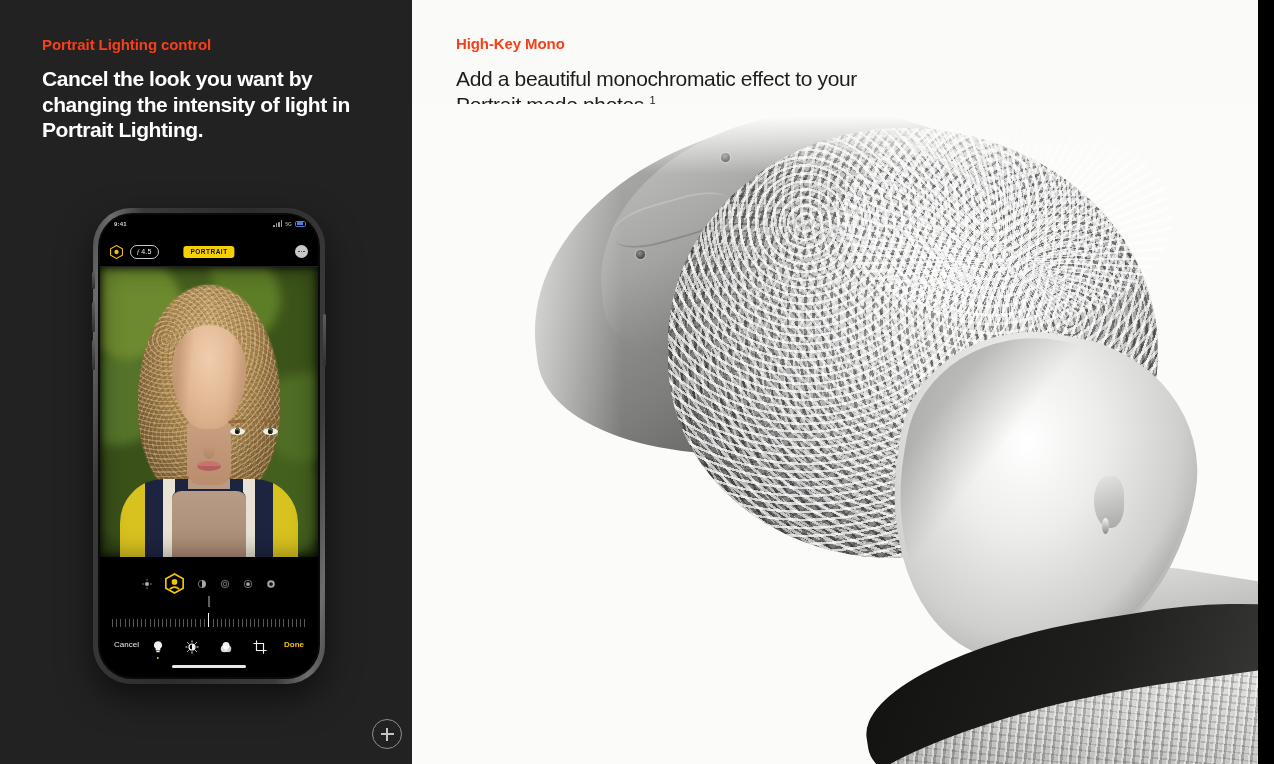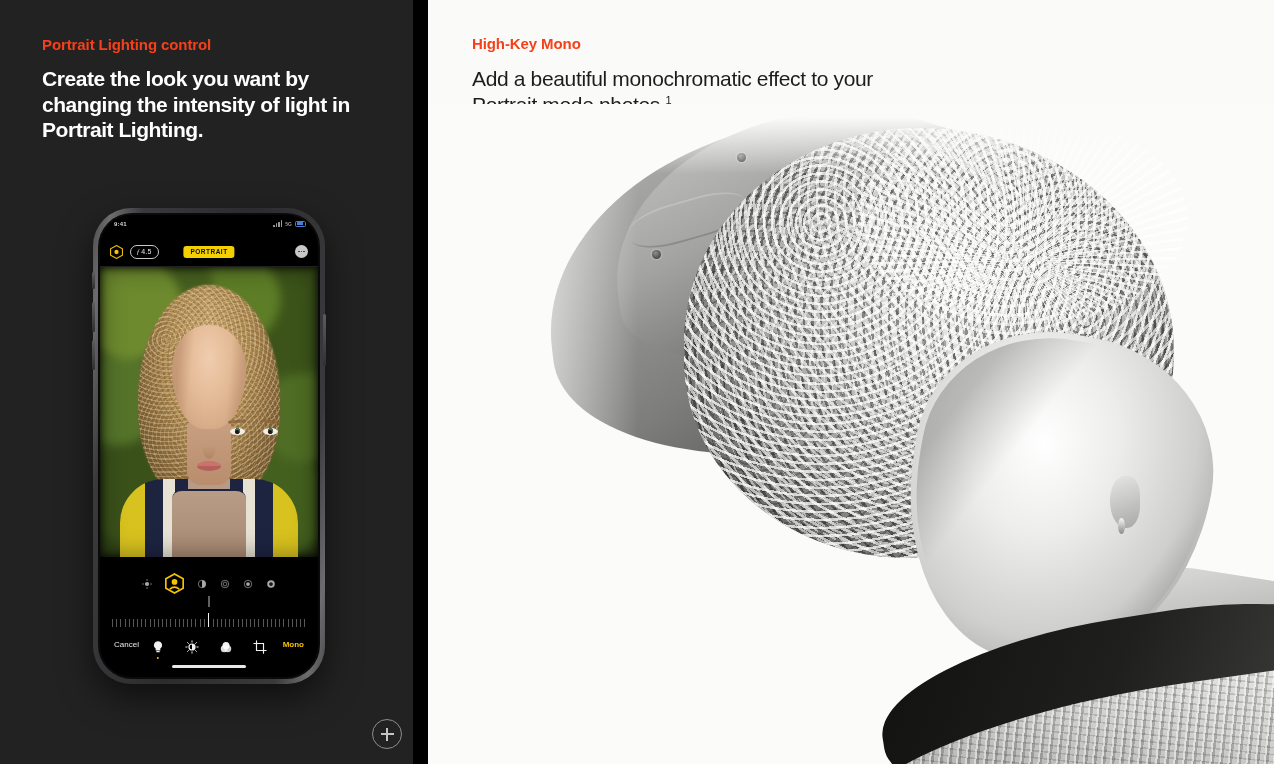--- a/index.html
+++ b/index.html
@@ -198,21 +198,21 @@
     border:1px solid #8d8d8d; display:flex; align-items:center; justify-content:center;
   }
   .plus-btn::before, .plus-btn::after { content:""; position:absolute; background:#c4c4c4; }
   .plus-btn::before { width:13px; height:1.4px; }
   .plus-btn::after  { width:1.4px; height:13px; }
 
   
   .gap { position:absolute; left:413px; top:0; width:15px; height:764px; background:#000; }
 
   
-  .panel-right { position:absolute; left:428px; top:0; width:846px; height:764px;
+  .panel-right { position:absolute; left:412px; top:0; width:846px; height:764px;
                  background:#fafaf8; overflow:hidden; }
   .eyebrow-lt { position:absolute; left:44px; top:35px; font-size:15px; font-weight:700;
                 letter-spacing:-0.1px; color:#f5401a; }
   .headline-lt { position:absolute; left:44px; top:66px; width:470px;
                  font-size:21px; font-weight:400; line-height:1.25;
                  letter-spacing:-0.35px; color:#1d1d1f; }
   .headline-lt sup { font-size:11px; vertical-align:super; line-height:0; }
 
   
   .mono { position:absolute; left:0; top:104px; width:846px; height:660px; overflow:hidden; }
@@ -313,21 +313,21 @@
 </style>
 </head>
 <body>
 
 <div class="stage">
 
   <section class="panel-left">
 
     <div class="eyebrow">Portrait Lighting control</div>
 
-    <h2 class="headline-dark">Create the look you want by changing the intensity of light in Portrait Lighting.</h2>
+    <h2 class="headline-dark">Cancel the look you want by changing the intensity of light in Portrait Lighting.</h2>
 
     <div class="phone-wrap">
       <div class="phone-frame"></div>
 
       <span class="side-btn btn-mute"></span>
       <span class="side-btn btn-volup"></span>
       <span class="side-btn btn-voldn"></span>
       <span class="side-btn btn-power"></span>
 
       <div class="phone-inner">
@@ -518,21 +518,21 @@
               </span>
 
               <span class="tb-ic">
                 <svg viewBox="0 0 24 24" width="14" height="14">
                   <path d="M6 1.5v16.5h16.5" fill="none" stroke="#f2f2f2" stroke-width="2" stroke-linecap="round"></path>
                   <path d="M1.5 6H18v16.5" fill="none" stroke="#f2f2f2" stroke-width="2" stroke-linecap="round"></path>
                 </svg>
               </span>
             </div>
 
-            <span class="tb-done">Mono</span>
+            <span class="tb-done">Done</span>
           </div>
 
           <span class="home-ind"></span>
         </div>
       </div>
     </div>
 
     <div class="plus-btn" aria-label="+"></div>
   </section>
 

